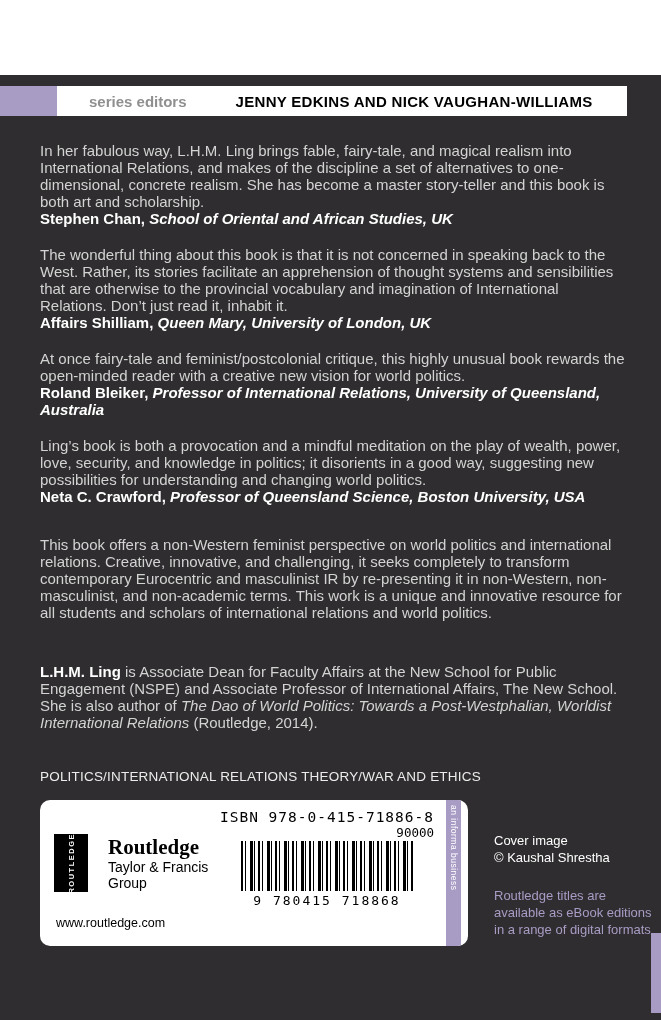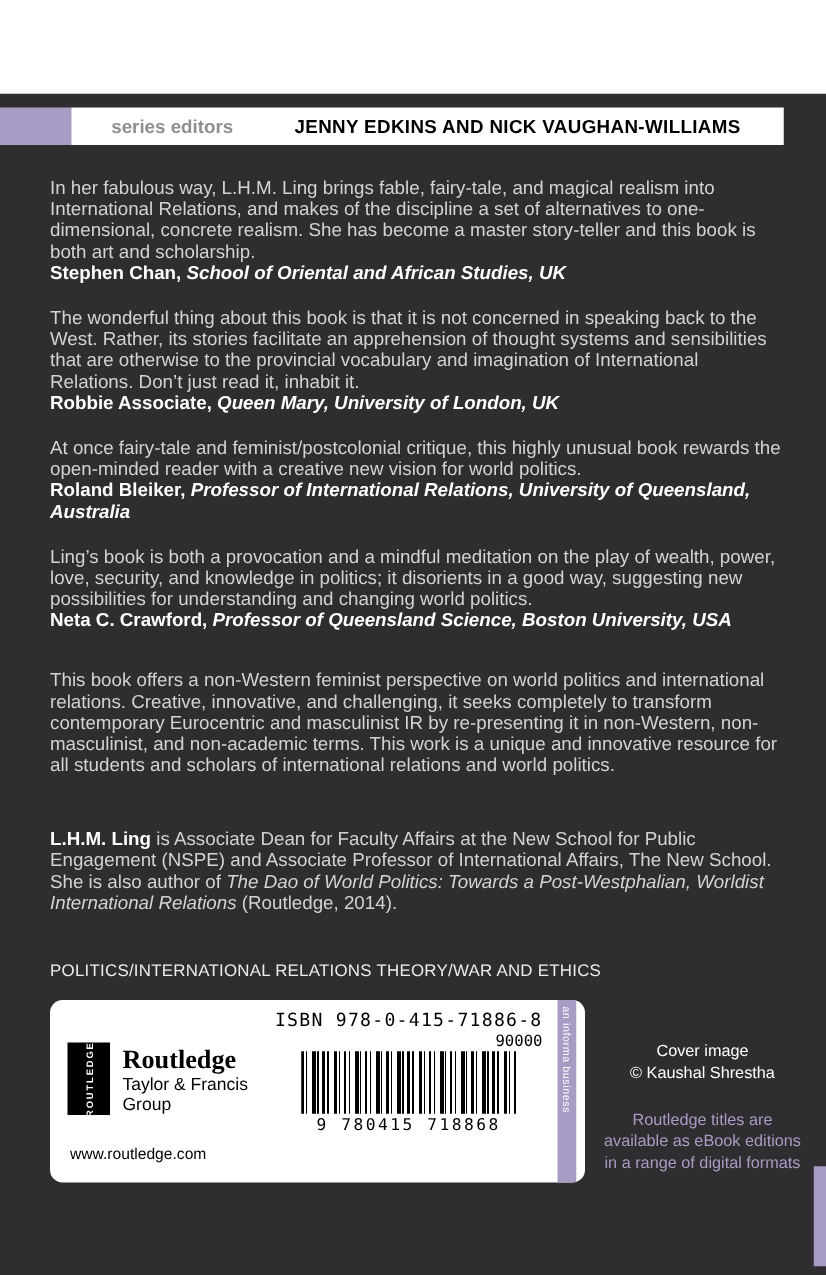--- a/index.html
+++ b/index.html
@@ -26,38 +26,38 @@
   .bio-name { color:#ffffff; font-weight:bold; }
   .book-title { font-style:italic; }
 
   .category { margin-top:37px; font-size:13.5px; color:#ececec; letter-spacing:0.2px; }
 
   
   .bottom-row { display:flex; align-items:flex-start; margin:15px 0 0 40px; }
   .barcode-box { width:428px; height:146px; background:#ffffff; border-radius:10px; display:flex; position:relative; overflow:hidden; }
 
   .pub-col { width:172px; padding-left:14px; padding-top:34px; }
-  .logo-row { display:flex; align-items:center; gap:10px; }
+  .logo-row { display:flex; align-items:center; gap:20px; }
   .logo-mark { width:34px; height:58px; background:#000000; color:#ffffff; display:flex; align-items:center; justify-content:center; flex:none; }
   .logo-mark span { writing-mode:vertical-rl; transform:rotate(180deg); font-size:7.5px; font-weight:bold; letter-spacing:1.5px; }
   .wordmark { font-family:"Liberation Serif", serif; font-weight:bold; font-size:21px; color:#000000; line-height:22px; }
   .group { font-size:14px; color:#000000; margin-top:1px; }
   .website { font-size:12.5px; color:#000000; margin-top:24px; margin-left:2px; }
 
   .code-col { flex:1; display:flex; flex-direction:column; align-items:center; padding-top:9px; padding-right:26px; }
   .isbn { font-family:"DejaVu Sans Mono", monospace; font-size:14.5px; color:#000000; letter-spacing:1px; white-space:nowrap; }
   .price { font-family:"DejaVu Sans Mono", monospace; font-size:12.5px; color:#000000; align-self:flex-end; margin-right:8px; }
   .bars { width:172px; height:50px; margin-top:1px;
           background:repeating-linear-gradient(90deg,#000 0 2px,#fff 2px 4px,#000 4px 5px,#fff 5px 9px,#000 9px 12px,#fff 12px 13px,#000 13px 14px,#fff 14px 17px); }
   .digits { font-family:"DejaVu Sans Mono", monospace; font-size:13px; color:#000000; margin-top:2px; letter-spacing:2px; white-space:nowrap; }
 
   .informa { position:absolute; right:7px; top:0; bottom:0; width:15px; background:var(--accent, #a89cc5); display:flex; justify-content:center; }
   .informa span { writing-mode:vertical-rl; font-size:8.5px; color:#ffffff; margin-top:5px; letter-spacing:0.5px; }
 
-  .side-col { margin-left:14px; padding-top:32px; width:160px;text-align:center; }
+  .side-col { margin-left:26px; padding-top:32px; width:160px; }
   .credit { color:#ffffff; font-size:13px; line-height:17px; }
   .ebook { color:var(--accent, #a89cc5); font-size:13px; line-height:17px; margin-top:21px; }
 
   .edge-accent { position:absolute; right:0; bottom:7px; width:10px; height:80px; background:var(--accent, #a89cc5); }
 </style>
 </head>
 <body>
 
 <div class="page">
   <div class="cover">
@@ -72,21 +72,21 @@
 
     <div class="content">
 
       <p class="quote">
         <span>In her fabulous way, L.H.M. Ling brings fable, fairy-tale, and magical realism into International Relations, and makes of the discipline a set of alternatives to one-dimensional, concrete realism. She has become a master story-teller and this book is both art and scholarship.</span><br>
         <span class="attr-name">Stephen Chan, </span><span class="attr-aff">School of Oriental and African Studies, UK</span>
       </p>
 
       <p class="quote">
         <span>The wonderful thing about this book is that it is not concerned in speaking back to the West. Rather, its stories facilitate an apprehension of thought systems and sensibilities that are otherwise to the provincial vocabulary and imagination of International Relations. Don’t just read it, inhabit it.</span><br>
-        <span class="attr-name">Robbie Associate, </span><span class="attr-aff">Queen Mary, University of London, UK</span>
+        <span class="attr-name">Affairs Shilliam, </span><span class="attr-aff">Queen Mary, University of London, UK</span>
       </p>
 
       <p class="quote">
         <span>At once fairy-tale and feminist/postcolonial critique, this highly unusual book rewards the open-minded reader with a creative new vision for world politics.</span><br>
         <span class="attr-name">Roland Bleiker, </span><span class="attr-aff">Professor of International Relations, University of Queensland, Australia</span>
       </p>
 
       <p class="quote">
         <span>Ling’s book is both a provocation and a mindful meditation on the play of wealth, power, love, security, and knowledge in politics; it disorients in a good way, suggesting new possibilities for understanding and changing world politics.</span><br>
         <span class="attr-name">Neta C. Crawford, </span><span class="attr-aff">Professor of Queensland Science, Boston University, USA</span>

